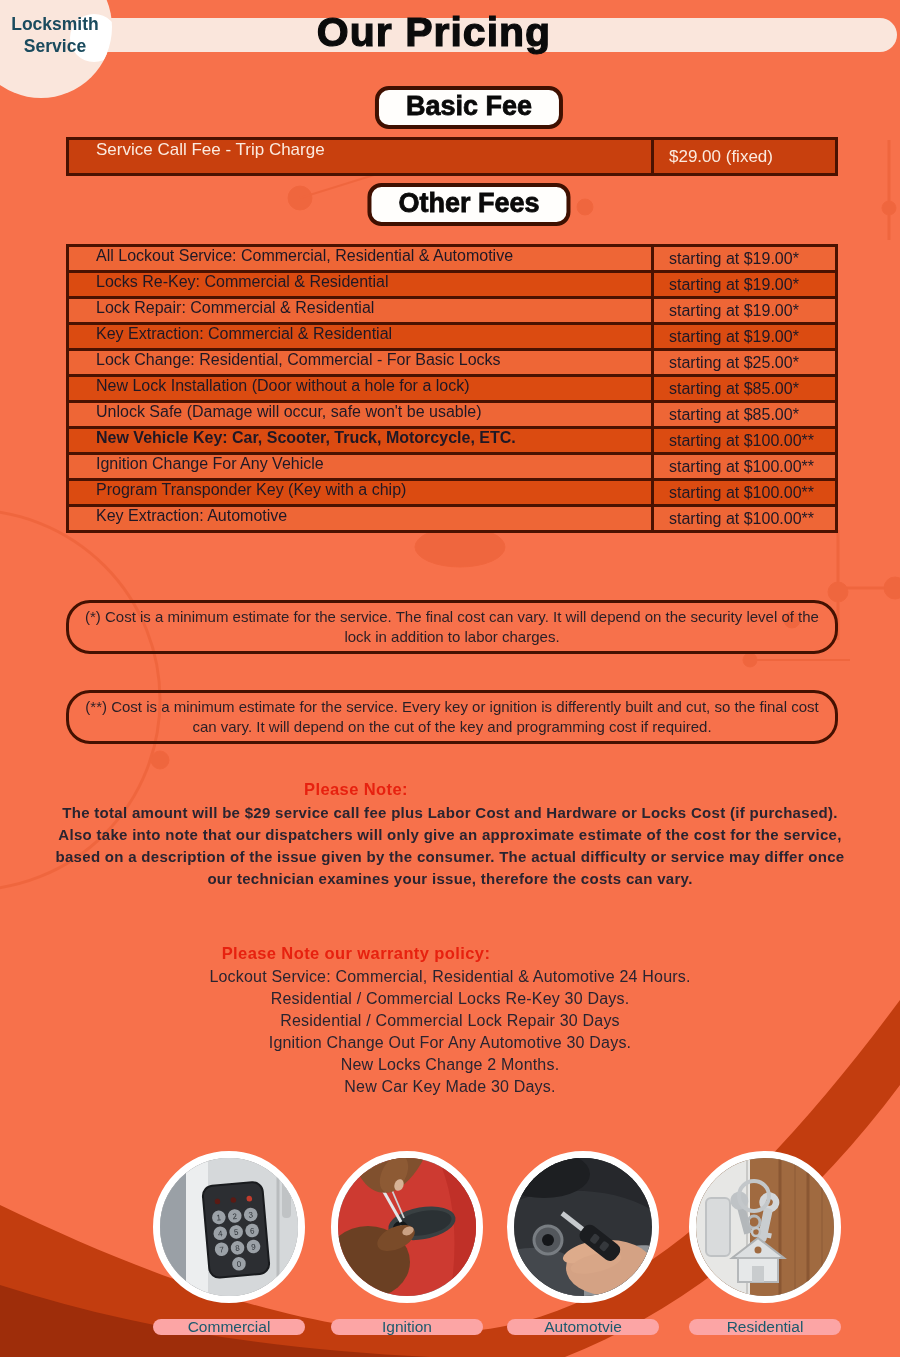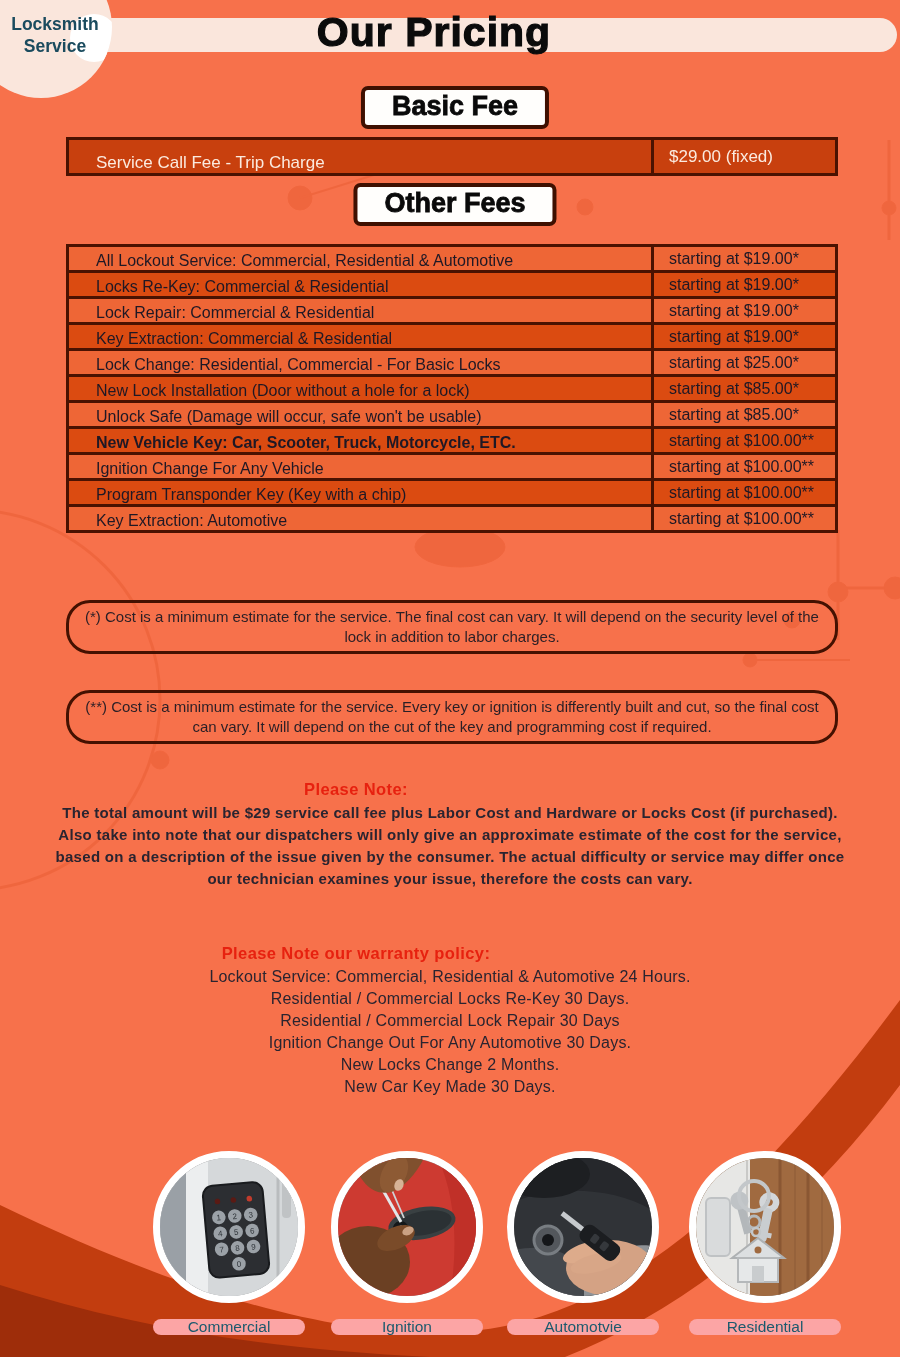--- a/index.html
+++ b/index.html
@@ -15,31 +15,31 @@
     background:#FAE6DC;border-radius:0 17px 17px 0;z-index:1;}
   .page-title{position:absolute;top:9px;left:0;width:868px;text-align:center;z-index:2;
     font-size:41px;font-weight:bold;color:#0B0B0B;letter-spacing:1px;
     -webkit-text-stroke:1.2px #0B0B0B;}
   .logo{position:absolute;top:-44px;left:-30px;width:142px;height:142px;border-radius:50%;
     background:#FAE6DC;z-index:3;overflow:hidden;}
   .logo-accent{position:absolute;left:100px;top:58px;width:48px;height:48px;border-radius:50%;background:#FFFFFF;}
   .logo-text{position:absolute;top:13px;left:2px;width:106px;z-index:4;text-align:center;
     font-size:17.5px;font-weight:bold;color:#1A4B5E;line-height:22px;}
   
-  .pill{position:absolute;left:455px;transform:translateX(-50%);
-    background:#FFFEFC;border:4px solid #3F1001;border-radius:7px;
+  .pill{position:absolute;left:469px;transform:translateX(-50%);
+    background:#FFFEFC;border:4px solid #3F1001;border-radius:14px;
     padding:1px 27px 3px 27px;font-size:27px;font-weight:bold;color:#0A0A0A;z-index:2;
     -webkit-text-stroke:0.8px #0A0A0A;white-space:nowrap;}
   .pill-basic{top:86px;}
   .pill-other{top:183px;}
   
   .fee-table{position:absolute;left:66px;width:772px;border:3px solid #4A1201;z-index:2;box-sizing:border-box;}
   .basic-table{top:137px;}
   .other-table{top:244px;}
-  .fee-row{display:flex;align-items:flex-end;height:23px;background:#EE6636;border-top:3px solid #4A1201;gap:28px;}
+  .fee-row{display:flex;align-items:flex-start;height:23px;background:#EE6636;border-top:3px solid #4A1201;gap:28px;}
   .fee-row:first-child{border-top:none;}
   .fee-row.dark{background:#DB4B11;}
   .basic-table .fee-row{height:33px;background:#C8400E;}
   .cell-service{flex:1;padding-left:27px;font-size:16px;color:#1F1825;white-space:nowrap;overflow:hidden;}
   .cell-price{width:166px;border-left:3px solid #4A1201;align-self:stretch;display:flex;align-items:center;
     padding-left:15px;font-size:16px;color:#1F1825;white-space:nowrap;}
   .basic-table .cell-service,.basic-table .cell-price{color:#FBEADF;font-size:17px;}
   .fee-row.bold .cell-service{font-weight:bold;}
   
   .note-box{position:absolute;left:66px;width:772px;box-sizing:border-box;z-index:2;

